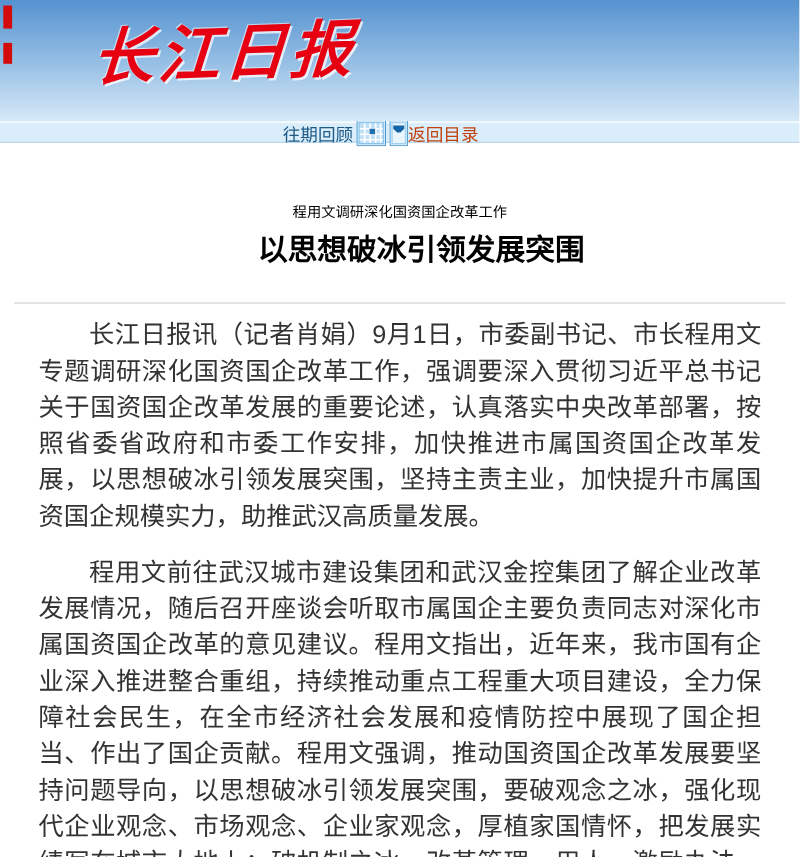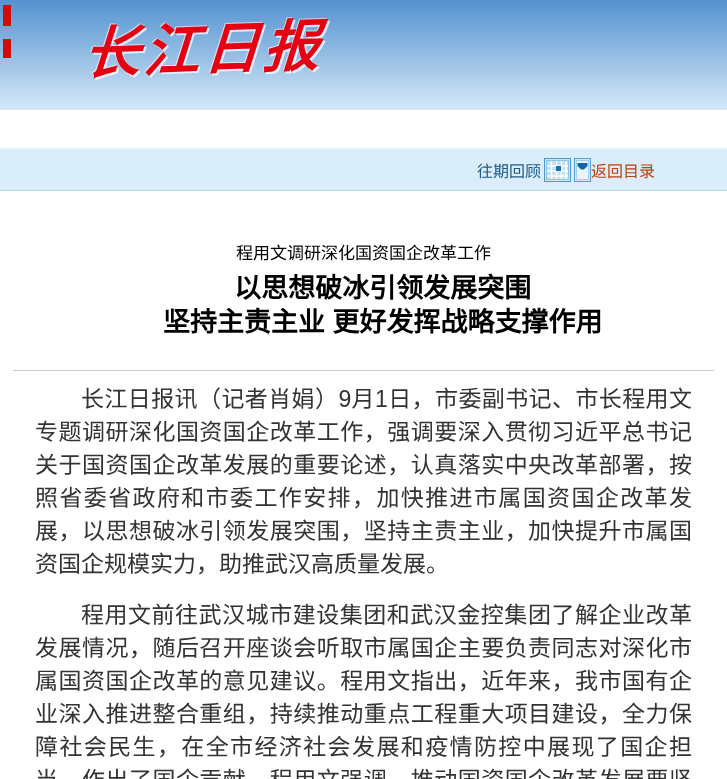--- a/index.html
+++ b/index.html
@@ -39,36 +39,35 @@
     text-shadow:2px 2px 0 rgba(255,255,255,.75),-1px -1px 0 rgba(255,255,255,.55);
     white-space:nowrap;
   }
   .corner-mark{
     position:absolute;left:3px;width:8px;background:#d40b0b;
   }
   .corner-mark.m1{top:5px;height:21px;}
   .corner-mark.m2{top:39px;height:19px;}
   
   .navbar{
-    height:44px;
+    height:20px;
     background:var(--navbar-bg);
     border-top:2px solid #f2f9fe;
     border-bottom:1px solid #b9d8ec;
-    display:flex;align-items:center;justify-content:flex-end;
+    display:flex;align-items:center;justify-content:center;
     padding:0 72px 0 37px;
-    margin-top:37px;
   }
   .nav-left{display:flex;align-items:center;gap:3px;}
   .nav-label{font-size:16px;color:var(--navbar-text);}
   .icon-btn{display:inline-flex;align-items:center;justify-content:center;cursor:pointer;}
   .nav-right{font-size:16px;color:#c2410c;cursor:pointer;text-decoration:none;}
   
   .article{padding-top:52px;}
   .kicker{
-    text-align:center;font-size:17px;color:#000;line-height:22px;
+    text-align:center;font-size:13px;color:#000;line-height:22px;
   }
   .headline{
     text-align:center;font-size:27px;font-weight:700;color:#000;
     line-height:34px;margin-top:6px;
     font-family:"Liberation Sans","DejaVu Sans",sans-serif;
     padding-left:39px;
   }
   .divider{
     border:none;border-top:1px solid var(--divider);
     margin:31px 13px 0 13px;height:0;
@@ -112,21 +111,20 @@
         </svg>
       </span>
     </div>
     <a class="nav-right">返回目录</a>
   </div>
 
   <div class="article">
     <div class="kicker">程用文调研深化国资国企改革工作</div>
     <h1 class="headline">
       <div>以思想破冰引领发展突围</div>
-      <div>坚持主责主业 更好发挥战略支撑作用</div>
     </h1>
     <hr class="divider">
     <div class="body-text">
       <p>长江日报讯（记者肖娟）9月1日，市委副书记、市长程用文专题调研深化国资国企改革工作，强调要深入贯彻习近平总书记关于国资国企改革发展的重要论述，认真落实中央改革部署，按照省委省政府和市委工作安排，加快推进市属国资国企改革发展，以思想破冰引领发展突围，坚持主责主业，加快提升市属国资国企规模实力，助推武汉高质量发展。</p>
       <p>程用文前往武汉城市建设集团和武汉金控集团了解企业改革发展情况，随后召开座谈会听取市属国企主要负责同志对深化市属国资国企改革的意见建议。程用文指出，近年来，我市国有企业深入推进整合重组，持续推动重点工程重大项目建设，全力保障社会民生，在全市经济社会发展和疫情防控中展现了国企担当、作出了国企贡献。程用文强调，推动国资国企改革发展要坚持问题导向，以思想破冰引领发展突围，要破观念之冰，强化现代企业观念、市场观念、企业家观念，厚植家国情怀，把发展实绩写在城市大地上；破机制之冰，改革管理、用人、激励办法，激发企业活力；破考核之冰，用好考核“指挥棒”，形成改革合力。</p>
     </div>
   </div>
 
 </div>
 

